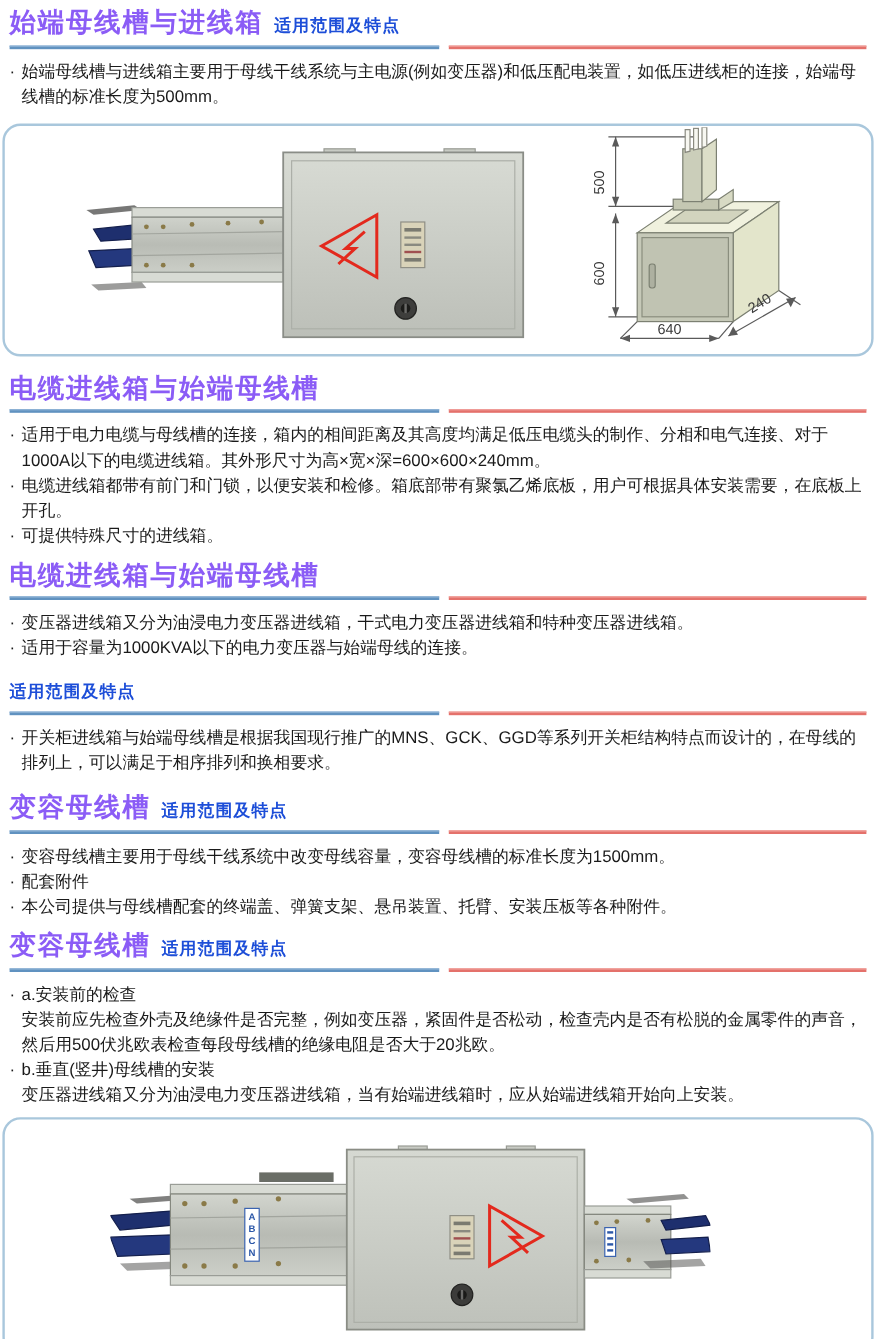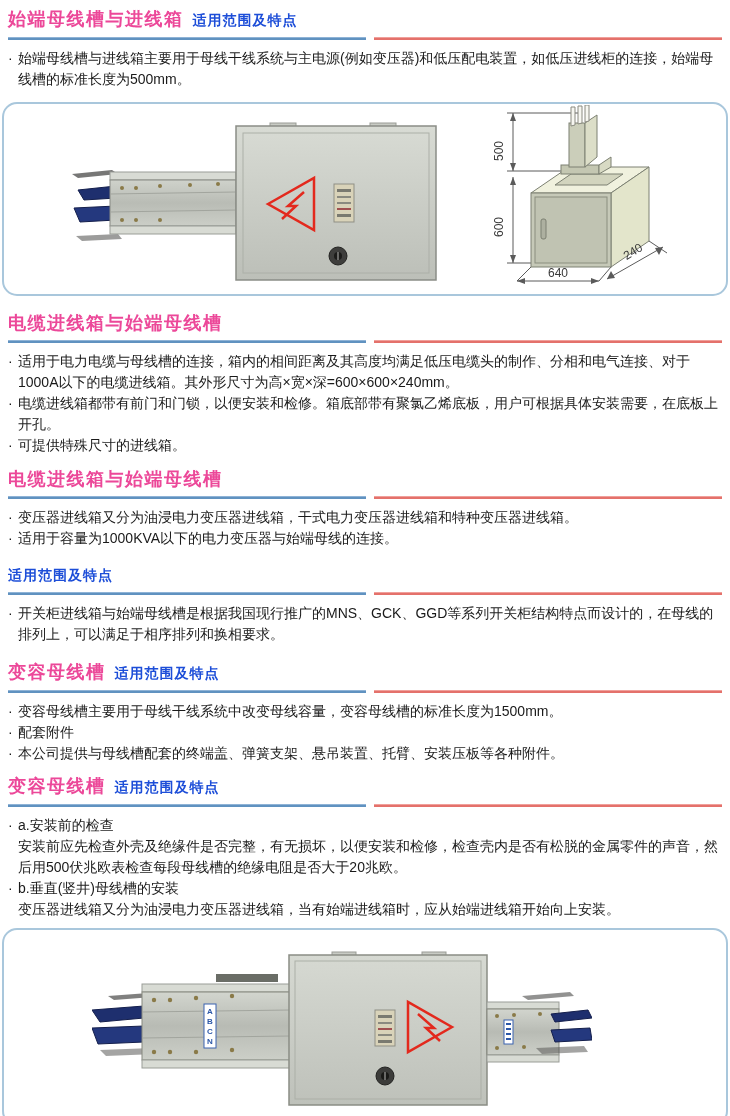--- a/index.html
+++ b/index.html
@@ -3,21 +3,21 @@
 <meta charset="utf-8">
 <style>
   html,body{margin:0;padding:0;}
   body{
     width:730px;height:1116px;overflow:hidden;background:#ffffff;
     font-family:"Liberation Sans","DejaVu Sans",sans-serif;
     color:#1a1a1a;
   }
   .sec{padding:0 8px;}
   .sec-head{display:flex;align-items:baseline;gap:9px;line-height:24px;white-space:nowrap;}
-  .sec-title{font-size:18px;font-weight:bold;color:#ec4899;letter-spacing:1.5px;}
+  .sec-title{font-size:22px;font-weight:bold;color:#8b5cf6;letter-spacing:1.5px;}
   .sec-sub{font-size:14px;font-weight:bold;color:#1d4ed8;letter-spacing:1px;}
   .divider{display:flex;height:3px;margin-top:5px;}
   .div-blue{width:358px;background:#6092C0;border-top:1px solid #8FB3D6;}
   .div-gap{width:8px;}
   .div-red{flex:1;background:#E4716B;border-top:1px solid #F0A09B;}
   .items{margin-top:8px;font-size:14px;line-height:21px;}
   .items p{margin:0;position:relative;padding-left:10px;}
   .items p .bullet{position:absolute;left:0;top:0;}
   .s1{margin-top:7px;}
   .s2{margin-top:15px;}
@@ -227,21 +227,21 @@
     <span class="sec-title">变容母线槽</span>
     <span class="sec-sub">适用范围及特点</span>
   </div>
   <div class="divider">
     <span class="div-blue"></span>
     <span class="div-gap"></span>
     <span class="div-red"></span>
   </div>
   <div class="items">
       <p><span class="bullet">·</span>a.安装前的检查</p>
-      <p>安装前应先检查外壳及绝缘件是否完整，有无损坏，以便安装和检修，检查壳内是否有松脱的金属零件的声音，然后用500伏兆欧表检查每段母线槽的绝缘电阻是否大于20兆欧。</p>
+      <p>安装前应先检查外壳及绝缘件是否完整，例如变压器，紧固件是否松动，检查壳内是否有松脱的金属零件的声音，然后用500伏兆欧表检查每段母线槽的绝缘电阻是否大于20兆欧。</p>
       <p><span class="bullet">·</span>b.垂直(竖井)母线槽的安装</p>
       <p>变压器进线箱又分为油浸电力变压器进线箱，当有始端进线箱时，应从始端进线箱开始向上安装。</p>
     </div>
 </div>
 
 <div class="panel p2">
   <svg class="abs" style="left:88px;top:0;" width="500" height="194" viewBox="0 0 500 194">
     <defs>
       <linearGradient id="gBox2" x1="0" y1="0" x2="0" y2="1">
         <stop offset="0" stop-color="#D6D9D2"></stop>

